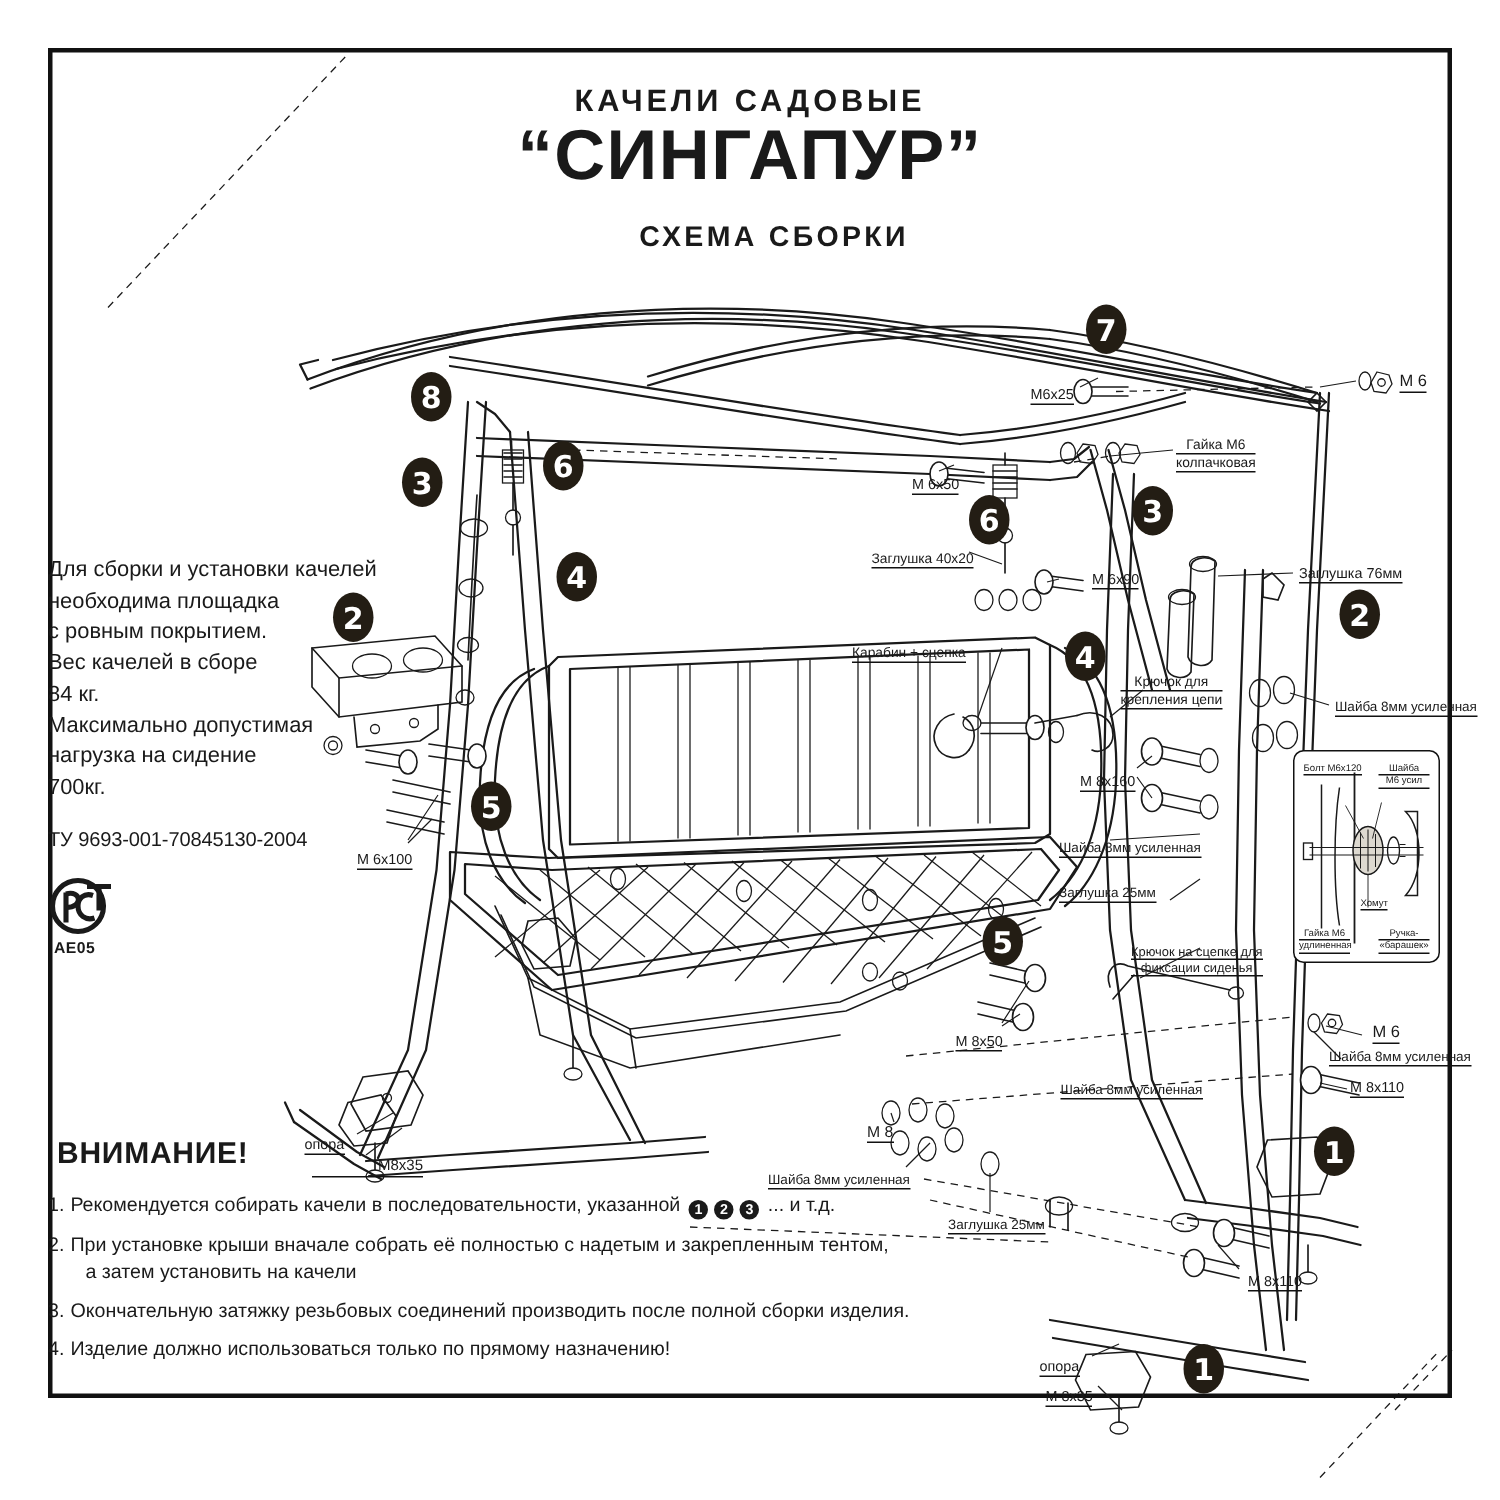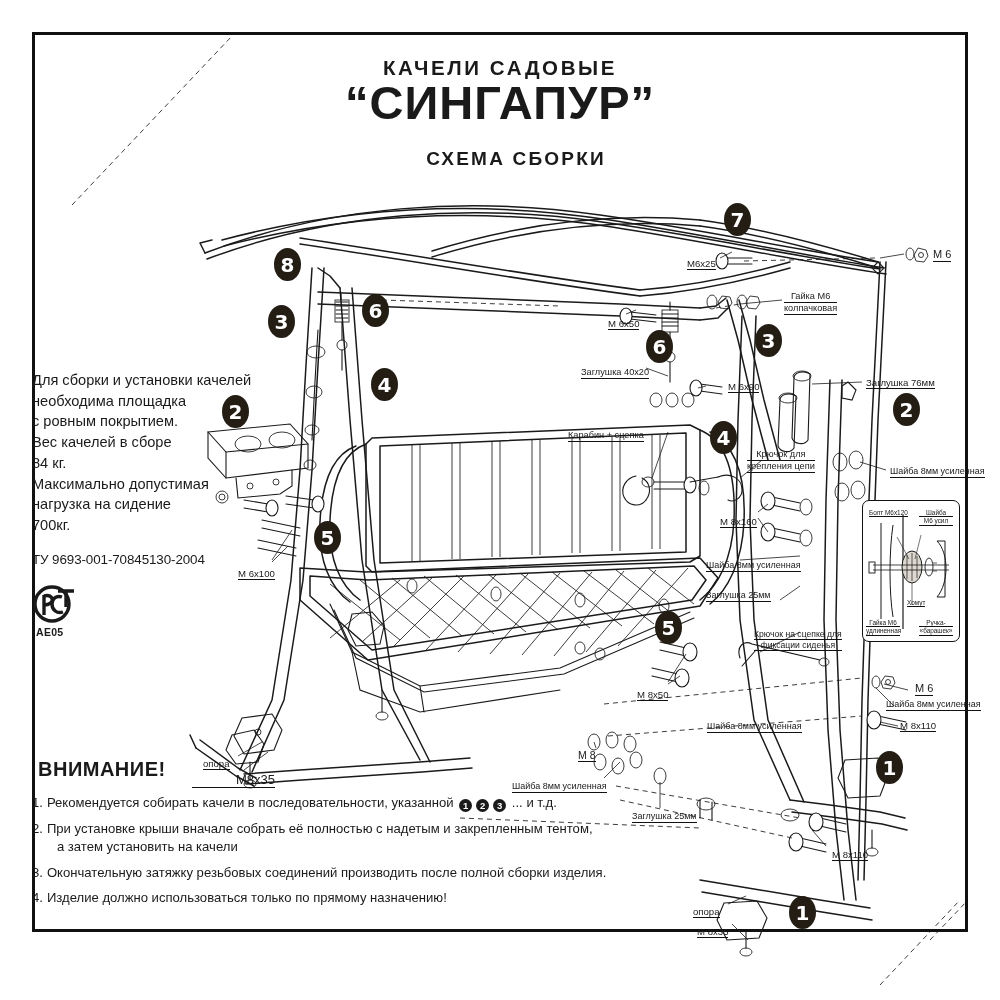--- a/index.html
+++ b/index.html
@@ -493,21 +493,21 @@
       <div class="lbl two" style="left: 754px; top: 629px; font-size: 8.6px;">
         <span>Крючок на сцепке для</span>
         <span>фиксации сиденья</span>
       </div>
       <div class="lbl" style="left: 637px; top: 689px; font-size: 9.6px;">M 8x50</div>
       <div class="lbl" style="left: 915px; top: 682px; font-size: 11px;">M 6</div>
       <div class="lbl" style="left: 886px; top: 699px; font-size: 9px;">Шайба 8мм усиленная</div>
       <div class="lbl" style="left: 707px; top: 721px; font-size: 9px;">Шайба 8мм усиленная</div>
       <div class="lbl" style="left: 900px; top: 720px; font-size: 9.6px;">M 8x110</div>
       <div class="lbl" style="left: 203px; top: 758px; font-size: 9.6px;">опора</div>
-      <div class="lbl" style="left: 192px; top: 772px; font-size: 13px; padding-left: 44px;">M8x35</div>
+      <div class="lbl" style="left: 208px; top: 772px; font-size: 10px; padding-left: 44px;">M8x35</div>
       <div class="lbl" style="left: 578px; top: 749px; font-size: 10.5px;">M 8</div>
       <div class="lbl" style="left: 512px; top: 781px; font-size: 9px;">Шайба 8мм усиленная</div>
       <div class="lbl" style="left: 632px; top: 811px; font-size: 9px;">Заглушка 25мм</div>
       <div class="lbl" style="left: 832px; top: 849px; font-size: 9.6px;">M 8x110</div>
       <div class="lbl" style="left: 693px; top: 906px; font-size: 9.6px;">опора</div>
       <div class="lbl" style="left: 697px; top: 926px; font-size: 9.6px;">M 8x35</div>
     </div>
 
   <div class="inset">
     <svg width="96" height="140" viewBox="0 0 96 140">

